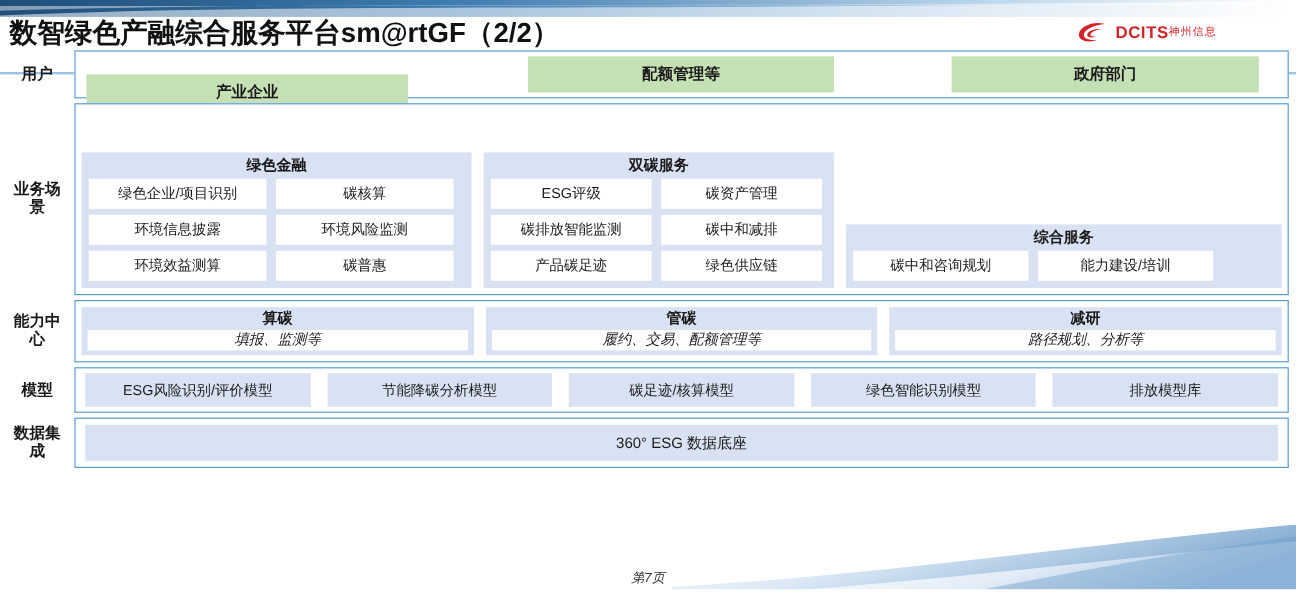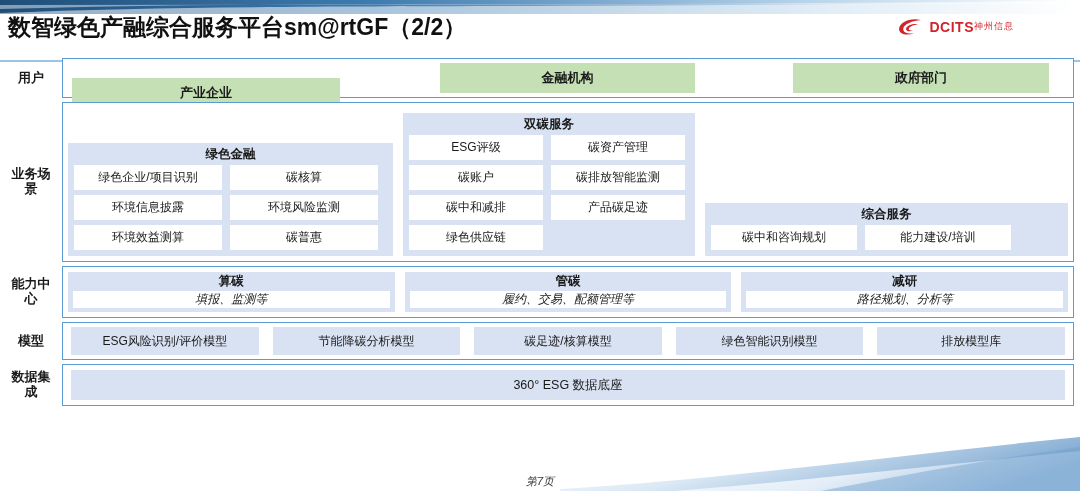--- a/index.html
+++ b/index.html
@@ -48,21 +48,21 @@
   .logo-cn {
     font-size: 9px; color: #d2232a; letter-spacing: 1px; margin-top: 2px;
   }
   .header-rule {
     position: absolute; left: 0; top: 50px; width: 1080px; height: 2px;
     background: #9dc3e6;
   }
 
   
   .grid {
-    position: absolute; left: 0; top: 58px;
+    position: absolute; left: 0; top: 42px;
     width: 1080px;
   }
   .row {
     display: flex;
     align-items: stretch;
     width: 1080px;
   }
   .row-label {
     width: 62px; flex: 0 0 62px;
     display: flex; align-items: center; justify-content: center;
@@ -200,21 +200,21 @@
     <div class="header-rule"></div>
   </div>
 
   <div class="grid">
 
     <div class="row users-row">
       <div class="row-label">用户</div>
       <div class="row-body">
         <div class="user-box" style="width:268px;margin-left:3px;margin-top:29px;">产业企业</div>
         <div class="user-spacer" style="width:100px;"></div>
-        <div class="user-box" style="width:255px;">金融机构</div>
+        <div class="user-box" style="width:255px;">配额管理等</div>
         <div class="user-spacer" style="width:98px;"></div>
         <div class="user-box" style="width:256px;">政府部门</div>
       </div>
     </div>
 
     <div class="row scen-row" style="margin-top:4px;">
       <div class="row-label">业务场景</div>
       <div class="row-body">
 
         <div class="scen-panel" style="flex:0 0 325px;">
@@ -227,21 +227,20 @@
             <div class="scen-item" style="flex:0 0 148px;">环境效益测算</div>
             <div class="scen-item" style="flex:0 0 148px;">碳普惠</div>
           </div>
         </div>
 
         <div class="scen-panel" style="flex:0 0 292px;">
           <div class="scen-title">双碳服务</div>
           <div class="scen-items">
             <div class="scen-item" style="flex:0 0 134px;">ESG评级</div>
             <div class="scen-item" style="flex:0 0 134px;">碳资产管理</div>
-            <div class="scen-item" style="flex:0 0 134px;">碳账户</div>
             <div class="scen-item" style="flex:0 0 134px;">碳排放智能监测</div>
             <div class="scen-item" style="flex:0 0 134px;">碳中和减排</div>
             <div class="scen-item" style="flex:0 0 134px;">产品碳足迹</div>
             <div class="scen-item" style="flex:0 0 134px;">绿色供应链</div>
           </div>
         </div>
 
         <div class="scen-panel" style="flex:1 1 auto;">
           <div class="scen-title">综合服务</div>
           <div class="scen-items">

